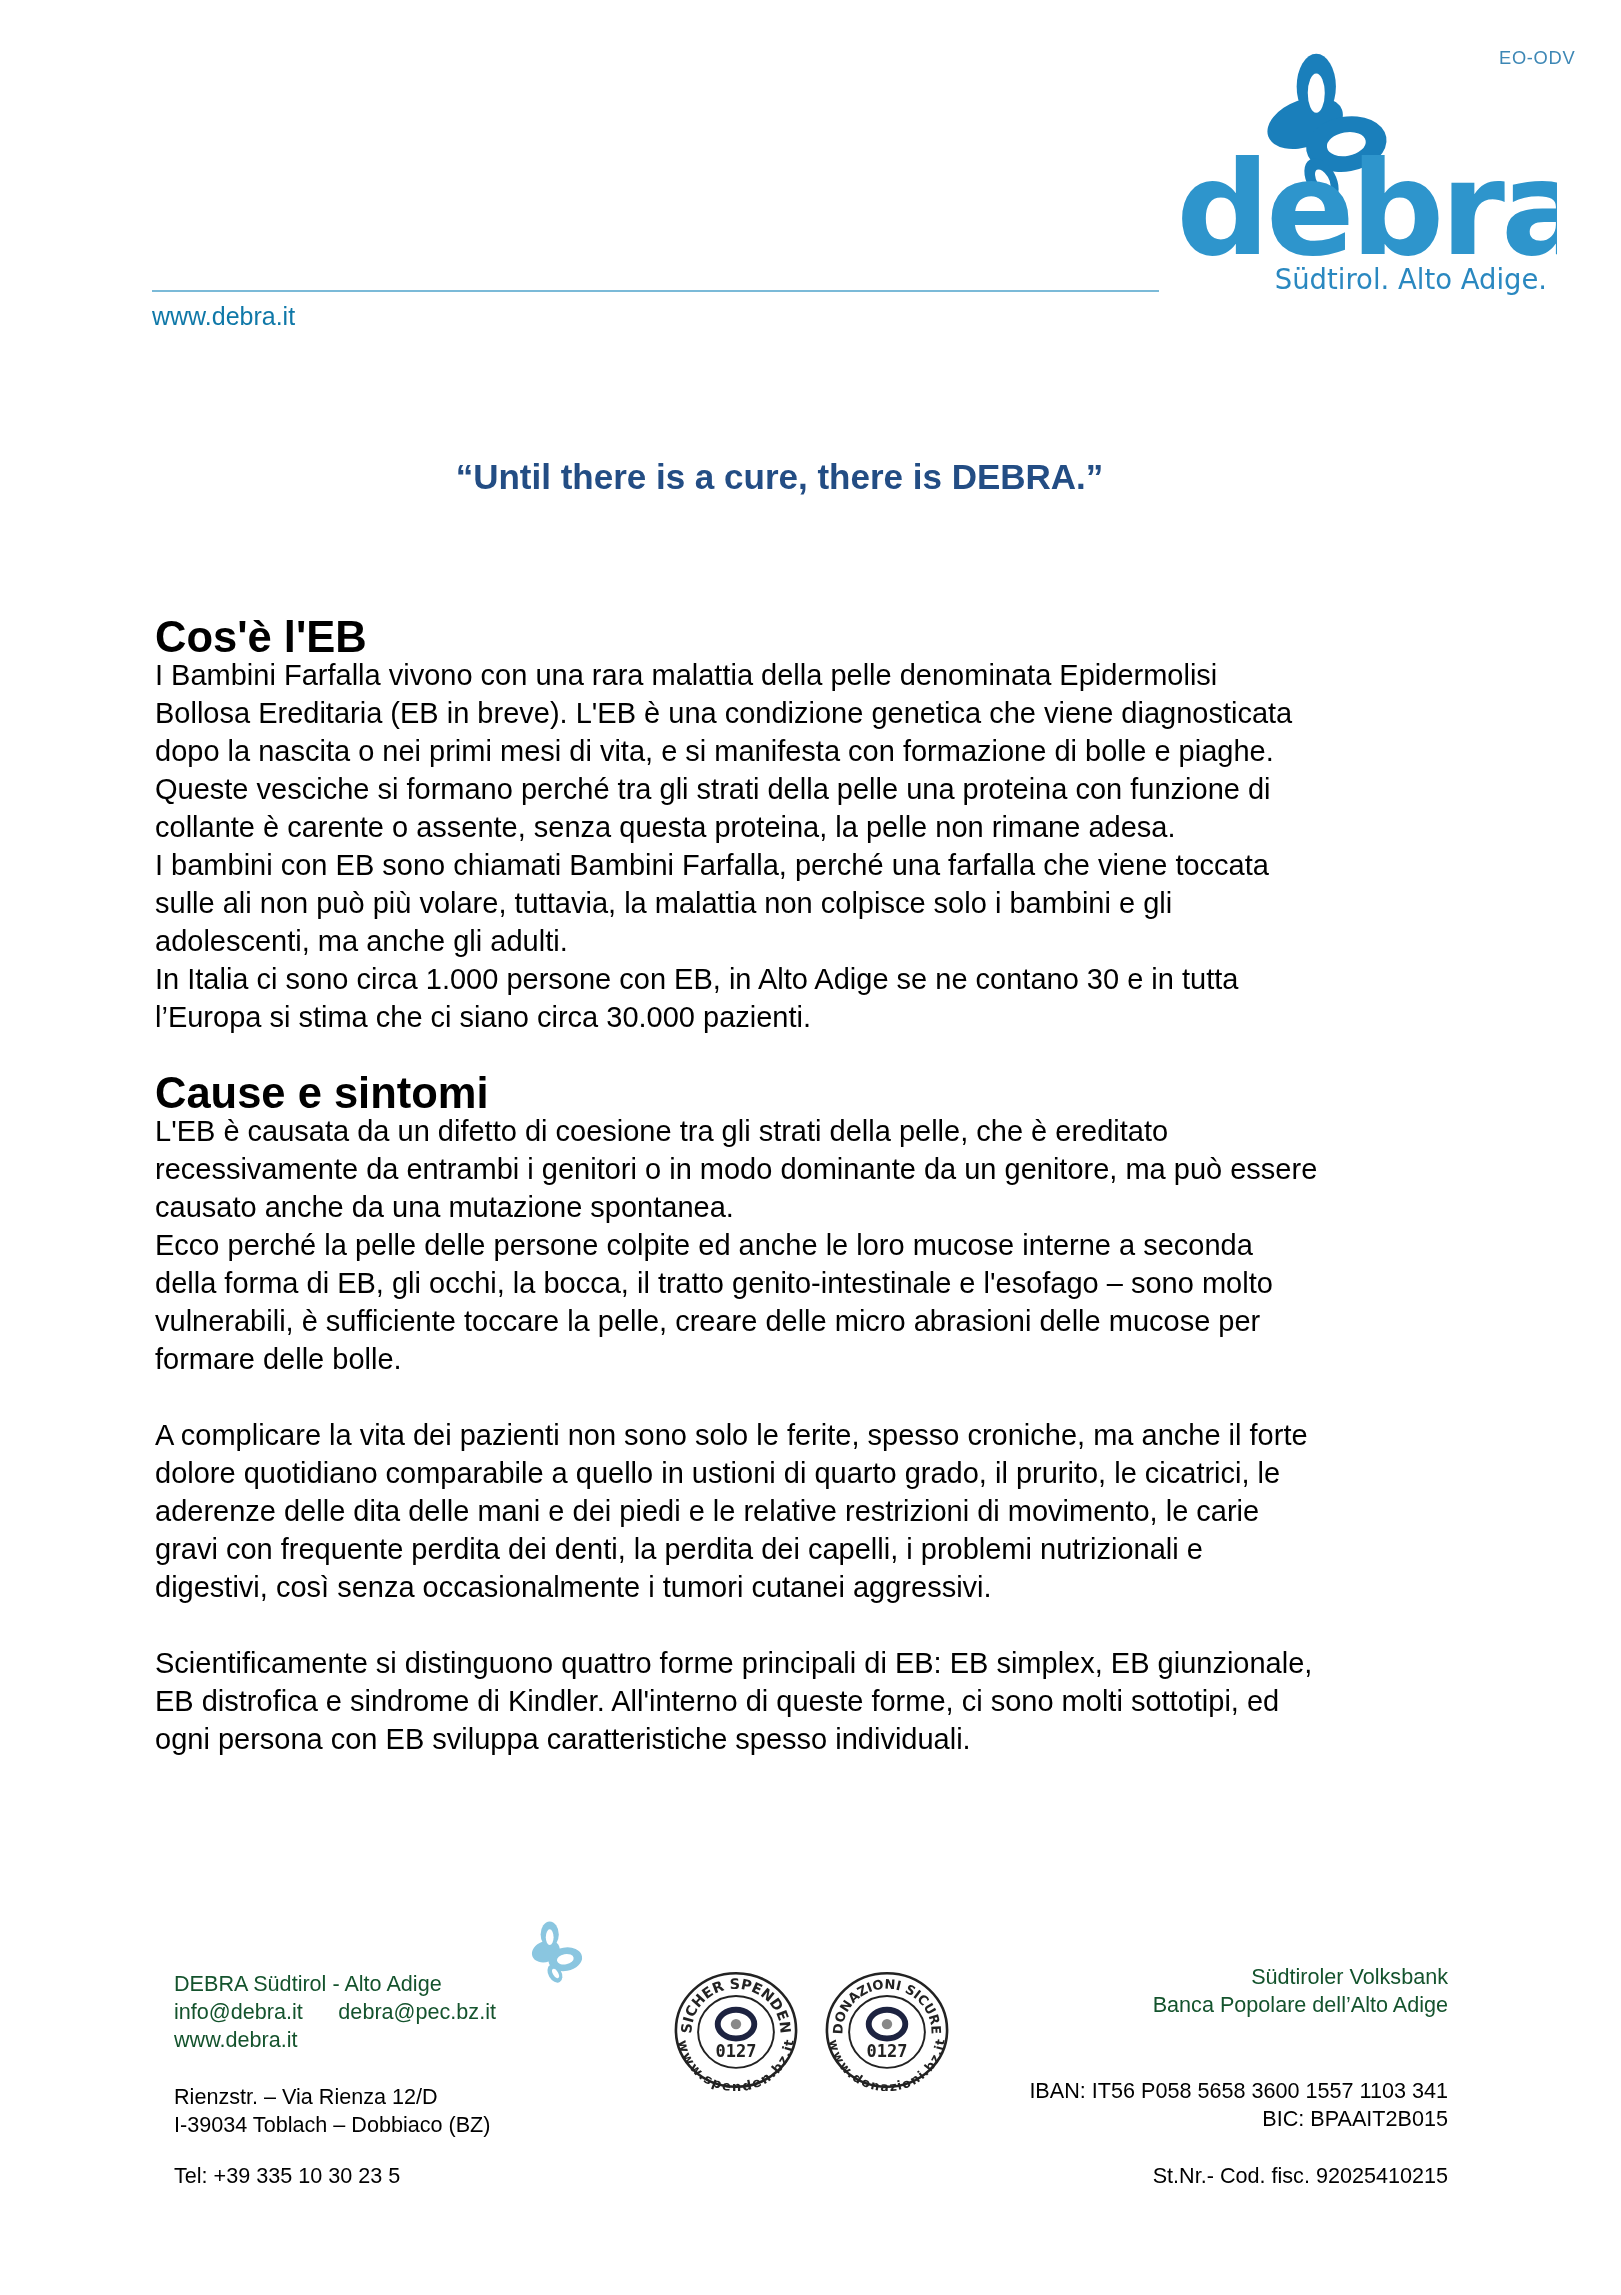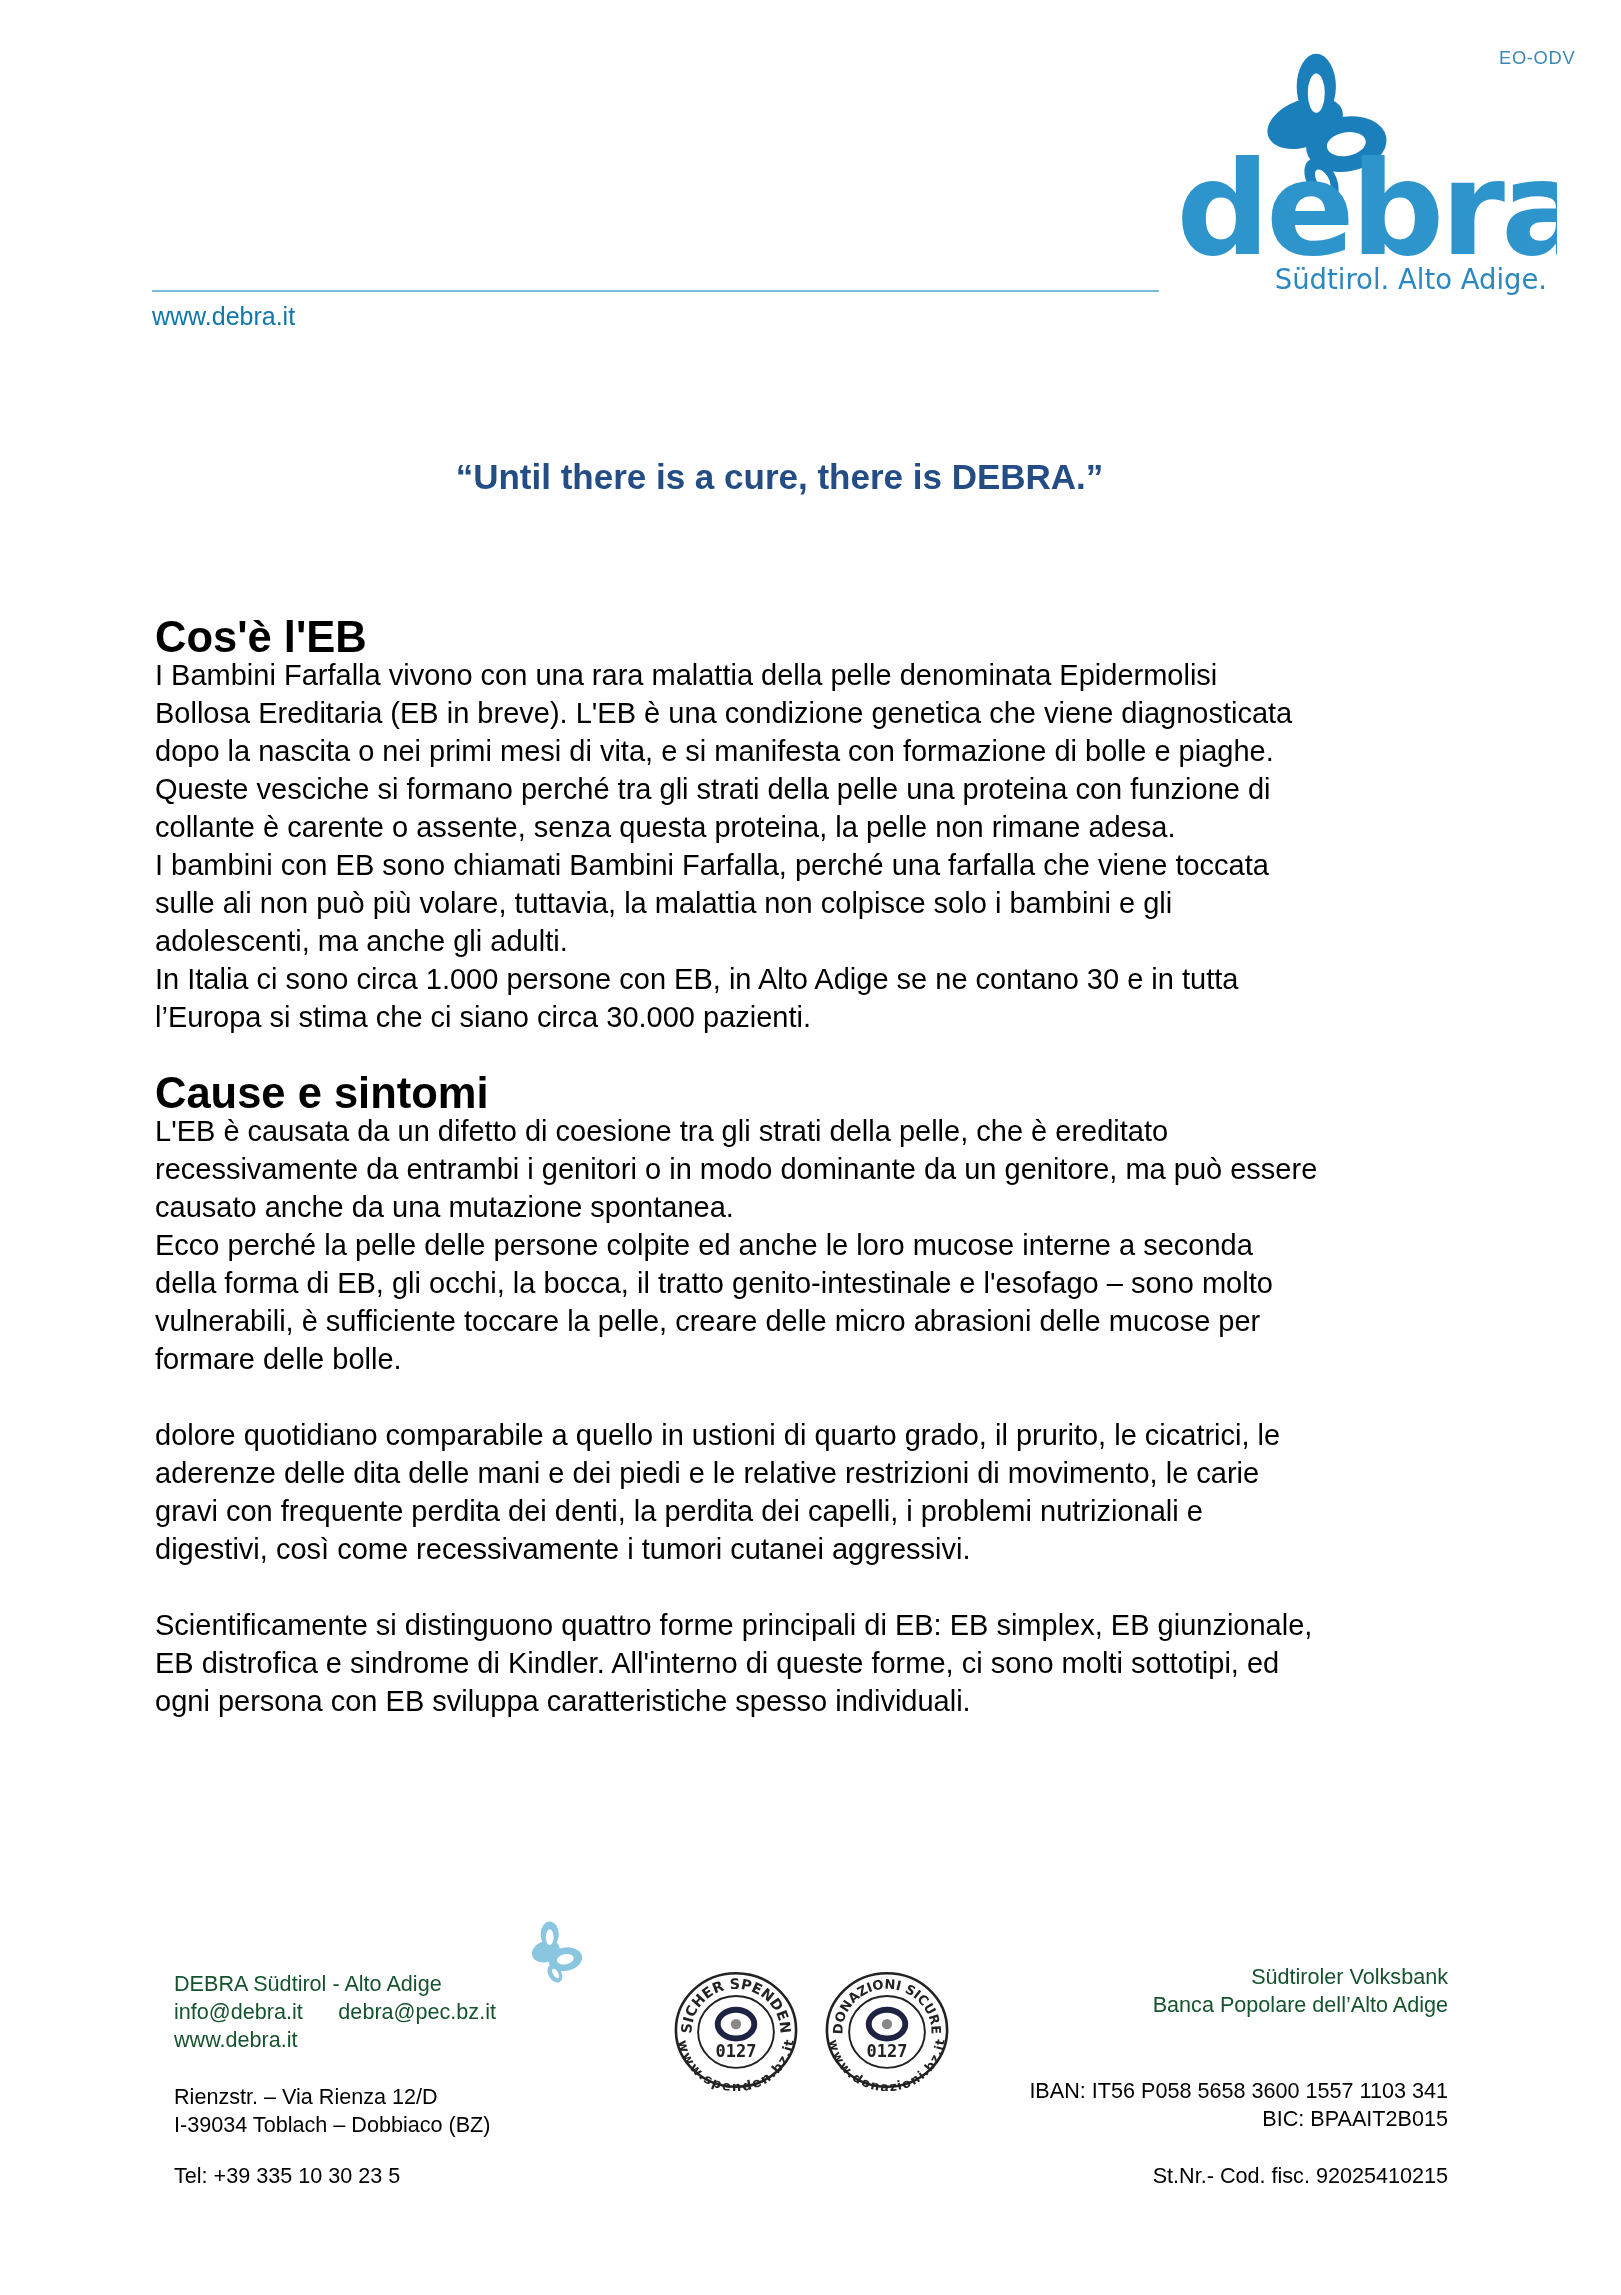--- a/index.html
+++ b/index.html
@@ -86,24 +86,25 @@
     <p class="para">L'EB è causata da un difetto di coesione tra gli strati della pelle, che è ereditato</p>
     <p class="para">recessivamente da entrambi i genitori o in modo dominante da un genitore, ma può essere</p>
     <p class="para">causato anche da una mutazione spontanea.</p>
     <p class="para">Ecco perché la pelle delle persone colpite ed anche le loro mucose interne a seconda</p>
     <p class="para">della forma di EB, gli occhi, la bocca, il tratto genito-intestinale e l'esofago – sono molto</p>
     <p class="para">vulnerabili, è sufficiente toccare la pelle, creare delle micro abrasioni delle mucose per</p>
     <p class="para">formare delle bolle.</p>
   </section>
   <div class="gap"></div>
   <section>
+    <p class="para">A complicare la vita dei pazienti non sono solo le ferite, spesso croniche, ma anche il forte</p>
     <p class="para">dolore quotidiano comparabile a quello in ustioni di quarto grado, il prurito, le cicatrici, le</p>
     <p class="para">aderenze delle dita delle mani e dei piedi e le relative restrizioni di movimento, le carie</p>
     <p class="para">gravi con frequente perdita dei denti, la perdita dei capelli, i problemi nutrizionali e</p>
-    <p class="para">digestivi, così come recessivamente i tumori cutanei aggressivi.</p>
+    <p class="para">digestivi, così senza occasionalmente i tumori cutanei aggressivi.</p>
   </section>
   <div class="gap"></div>
   <section>
     <p class="para">Scientificamente si distinguono quattro forme principali di EB: EB simplex, EB giunzionale,</p>
     <p class="para">EB distrofica e sindrome di Kindler. All'interno di queste forme, ci sono molti sottotipi, ed</p>
     <p class="para">ogni persona con EB sviluppa caratteristiche spesso individuali.</p>
   </section>
 </div>
 
 <div class="abs" id="footer-butterfly">

